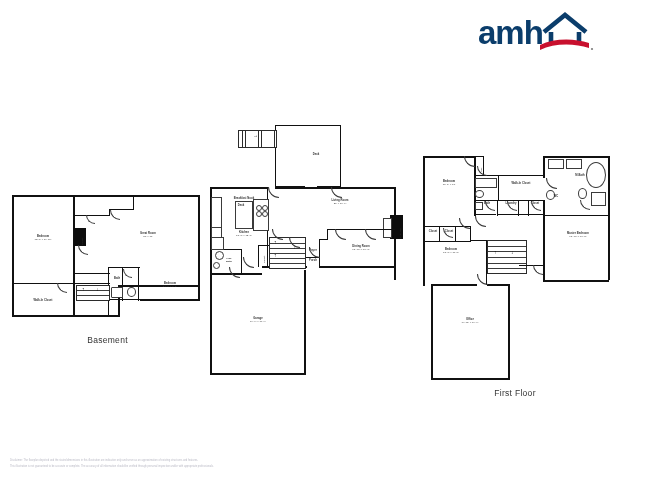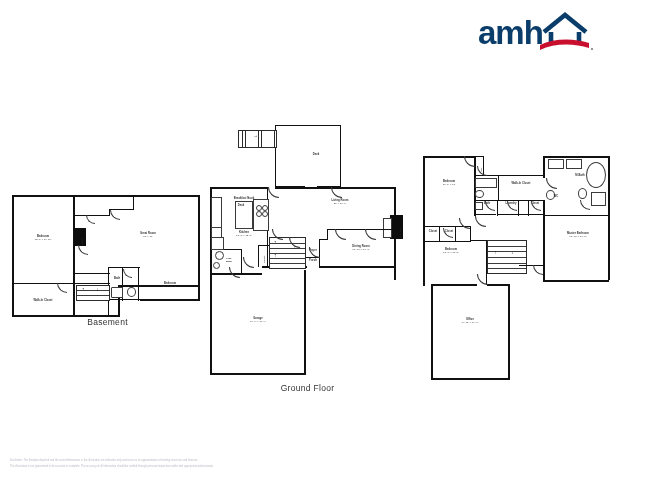--- a/index.html
+++ b/index.html
@@ -136,21 +136,21 @@
     <div class="lbl" style="left:6px;top:104px;width:54px;">
       <b>Walk-In Closet</b>
     </div>
     <div class="lbl" style="left:100px;top:82px;width:14px;">
       <b>Bath</b>
     </div>
     <div class="lblv" style="left:71px;top:50px;">
       <span>Closet</span>
     </div>
 
-    <div class="plan-title" style="left:0;top:122px;">Basement</div>
+    <div class="plan-title" style="left:0;top:140px;">Basement</div>
   </div>
 
   <div class="plan" id="ground-floor" style="left:205px;top:55px;width:205px;height:275px;">
 
     <div class="w" style="left:70px;top:0px;width:1.2px;height:62px;"></div>
     <div class="w" style="left:70px;top:0px;width:66px;height:1.2px;"></div>
     <div class="w" style="left:135px;top:0px;width:1.2px;height:62px;"></div>
     <div class="w" style="left:70px;top:61px;width:30px;height:1.2px;"></div>
     <div class="w" style="left:112px;top:61px;width:24px;height:1.2px;"></div>
 
@@ -264,21 +264,20 @@
         <b style="font-size:2.5px;">Bath</b>
     </div>
     <div class="lblv" style="left:58px;top:138px;">
       <span>Closet</span>
     </div>
     <div class="lbl" style="left:26px;top:192px;width:54px;">
       <b>Garage</b>
         <i>19' 9" x 19' 9"</i>
     </div>
 
-    <div class="plan-title" style="left:0;top:258px;">Ground Floor</div>
   </div>
 
   <div class="plan" id="first-floor" style="left:415px;top:70px;width:200px;height:250px;">
 
     <div class="w" style="left:8px;top:72px;width:1.8px;height:73px;"></div>
     <div class="w" style="left:8px;top:72px;width:1.8px;height:0px;"></div>
     <div class="w" style="left:8px;top:74px;width:1.8px;height:72px;"></div>
     <div class="w" style="left:8px;top:74px;width:0px;height:0px;"></div>
     <div class="w" style="left:8px;top:74px;width:1.8px;height:72px;"></div>
     <div class="w" style="left:8px;top:74px;width:1.8px;height:0;"></div>
@@ -396,20 +395,21 @@
     <div class="lbl" style="left:10px;top:90px;width:16px;">
       <b>Closet</b>
     </div>
     <div class="lbl" style="left:26px;top:90px;width:16px;">
       <b>Closet</b>
     </div>
     <div class="lblv" style="left:65px;top:34px;font-size:2.3px;">
       <span>Closet</span>
     </div>
 
+    <div class="plan-title" style="left:0;top:248px;">First Floor</div>
   </div>
 
 </div>
 
 <div id="footer">
   <div>Disclaimer: The floorplan depicted and the stated dimensions in this illustration are indicative only and serve as an approximation of existing structures and features.</div>
   <div>This illustration is not guaranteed to be accurate or complete. The accuracy of all information should be verified through personal inspection and/or with appropriate professionals.</div>
 </div>
 
 </body></html>

